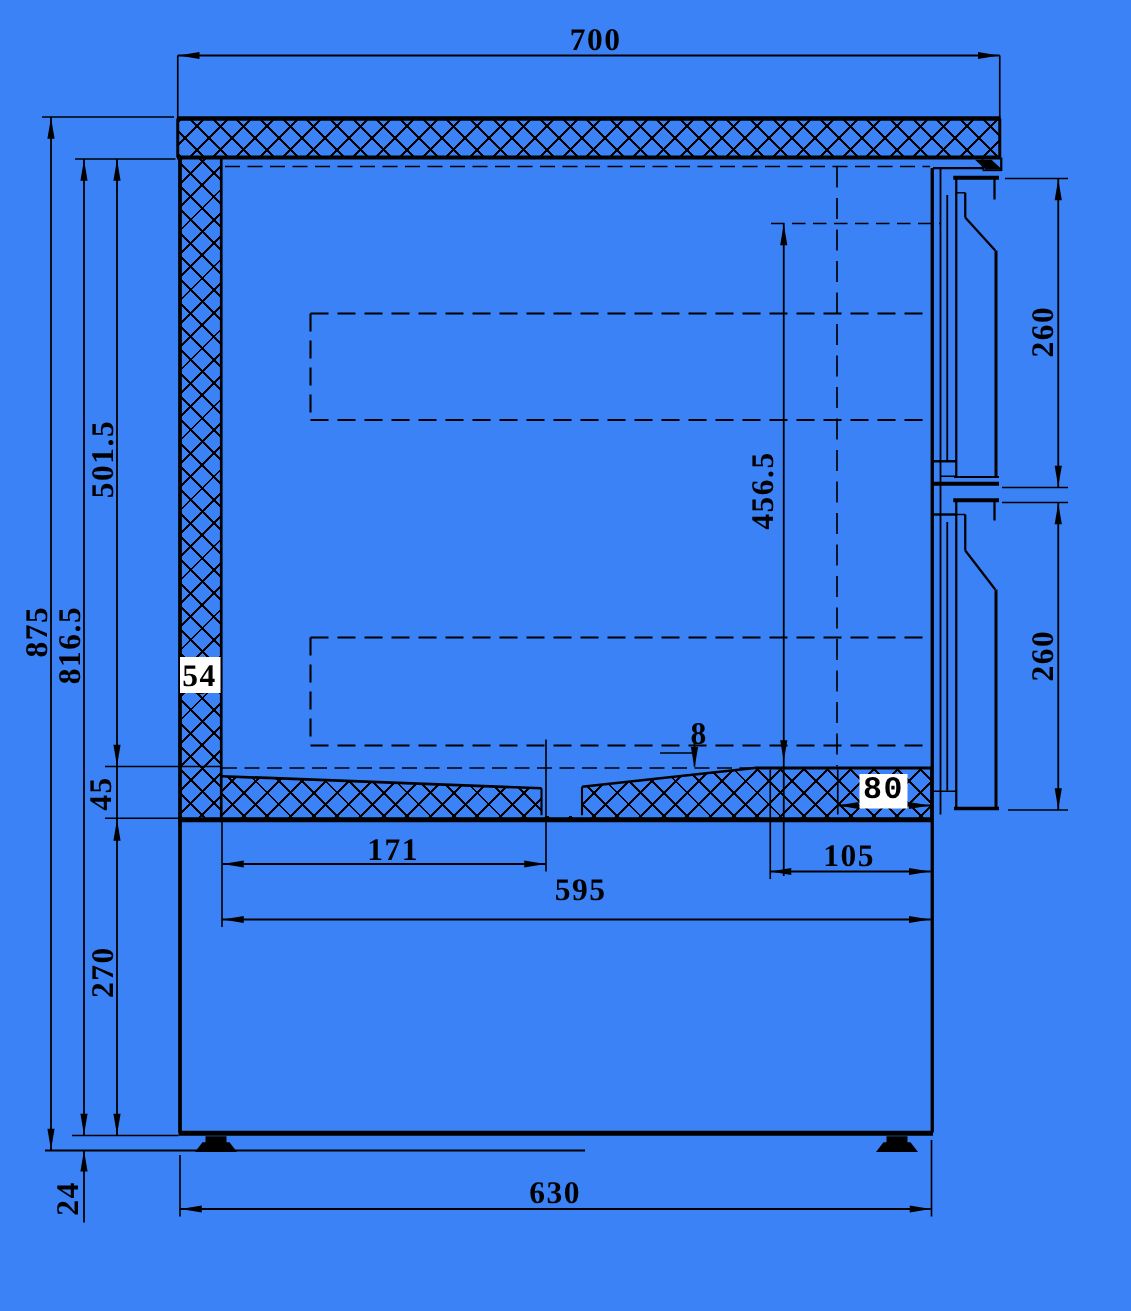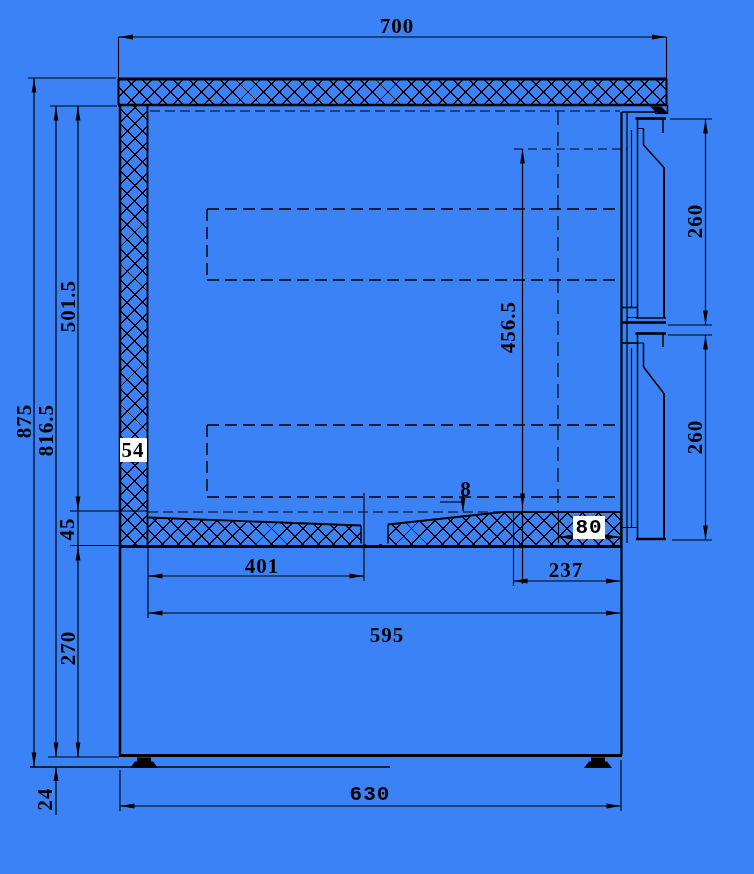--- a/index.html
+++ b/index.html
@@ -169,18 +169,18 @@
   <div class="dim v" style="left:15px;top:420px;width:62px;">816.5</div>
   <div class="dim v" style="left:37px;top:296px;width:62px;">501.5</div>
   <div class="dim v" style="left:52px;top:519px;width:30px;">45</div>
   <div class="dim v" style="left:46px;top:638px;width:44px;">270</div>
   <div class="dim v" style="left:30px;top:789px;width:30px;">24</div>
   <div class="dim v" style="left:477px;top:317px;width:62px;">456.5</div>
   <div class="dim v" style="left:673px;top:211px;width:44px;">260</div>
   <div class="dim v" style="left:673px;top:427px;width:44px;">260</div>
   <div class="dim" style="left:116px;top:440px;width:34px;"><span class="patch">54</span></div>
   <div class="dim" style="left:458px;top:479px;width:16px;">8</div>
-  <div class="dim" style="left:234px;top:556px;width:56px;">401</div>
-  <div class="dim" style="left:538px;top:560px;width:56px;">237</div>
-  <div class="dim" style="left:359px;top:625px;width:56px;">595</div>
+  <div class="dim" style="left:234px;top:556px;width:56px;">171</div>
+  <div class="dim" style="left:538px;top:560px;width:56px;">105</div>
+  <div class="dim" style="left:359px;top:583px;width:56px;">595</div>
   <div class="dim" style="left:572px;top:518px;width:34px;font-family:Liberation Mono, monospace;"><span class="patch">80</span></div>
-  <div class="dim" style="left:342px;top:785px;width:56px;font-family:Liberation Mono, monospace;">630</div>
+  <div class="dim" style="left:342px;top:785px;width:56px;">630</div>
 </div>
 
 </body></html>

